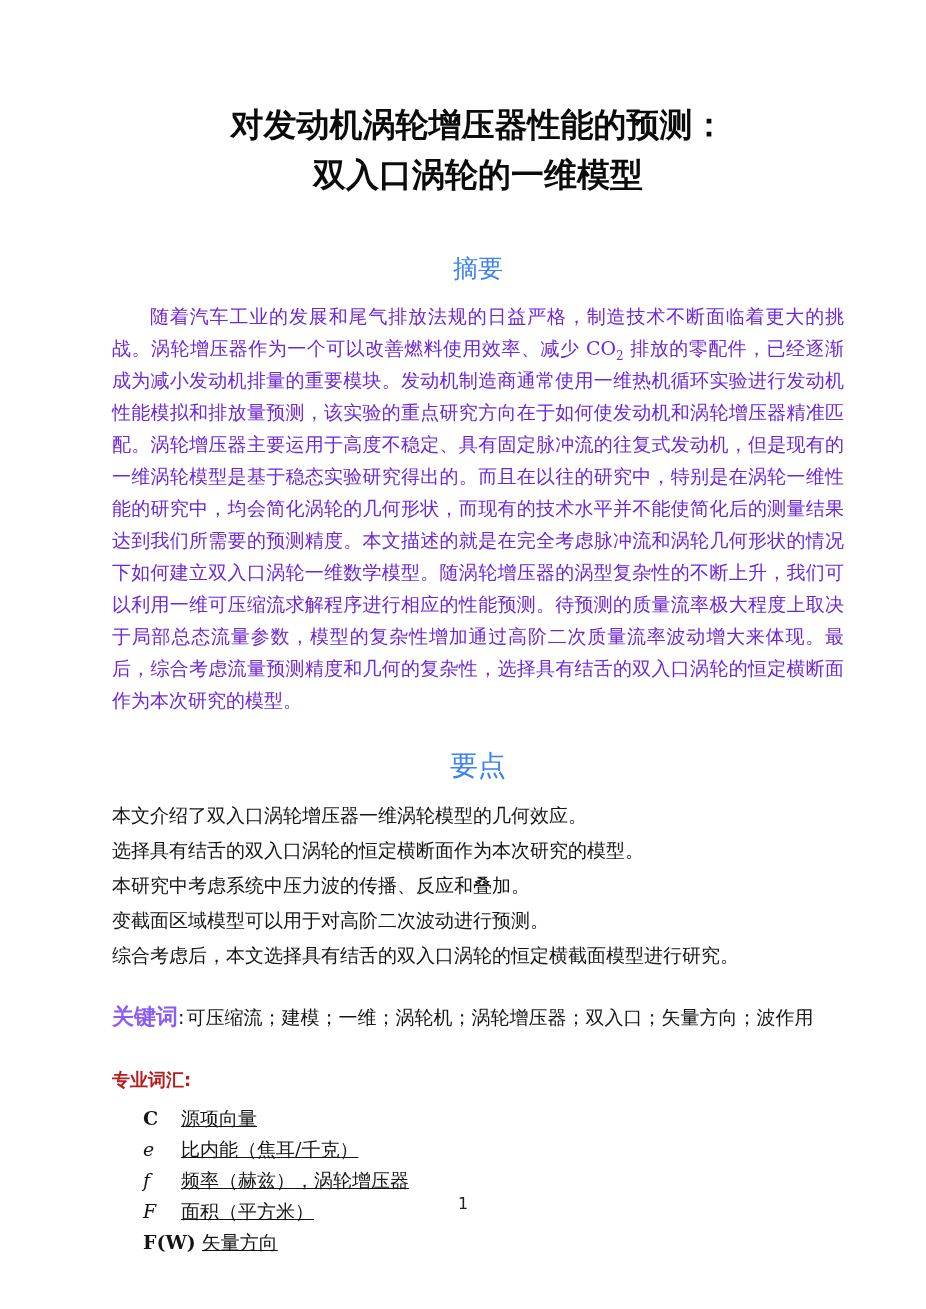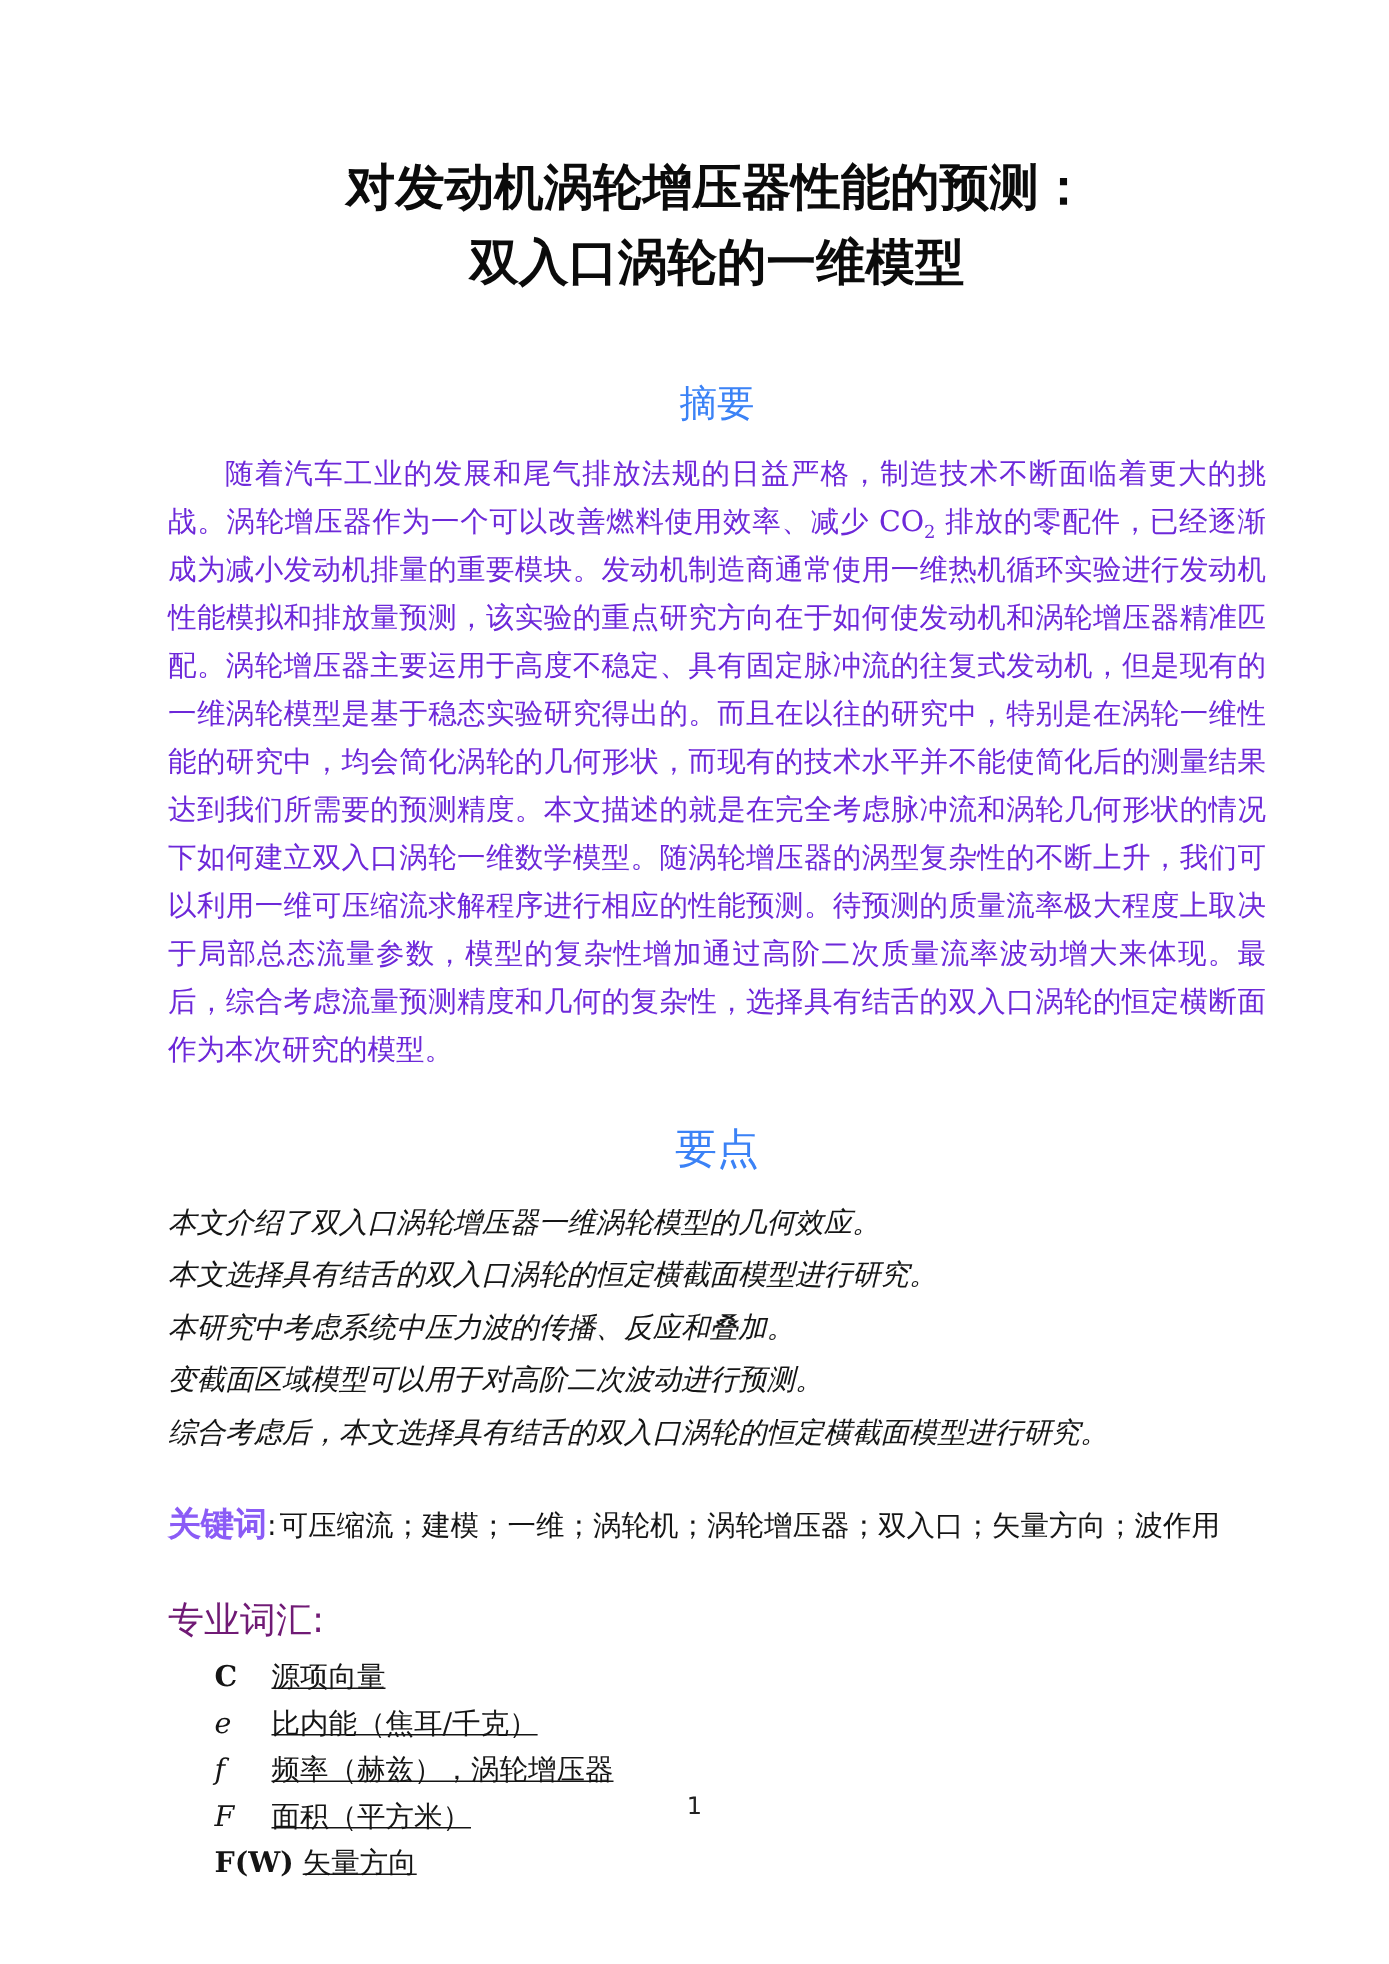--- a/index.html
+++ b/index.html
@@ -58,21 +58,21 @@
     margin-top: 30px;
     font-size: 28px;
     line-height: 40px;
   }
   .highlights {
     margin-top: 12px;
     font-size: 19px;
     line-height: 35px;
     color: #151515;
   }
-  .highlight-item { display: block; font-style: italic; }
+  .highlight-item { display: block; }
   .keywords {
     margin: 30px 0 0 0;
     font-size: 19px;
     line-height: 28px;
     color: #151515;
     white-space: nowrap;
   }
   .kw-label {
     font-family: "DejaVu Sans", "Liberation Sans", sans-serif;
     font-weight: bold;
@@ -80,24 +80,24 @@
     color: #8b5cf6;
   }
   .kw-colon {
     font-family: "DejaVu Sans", "Liberation Sans", sans-serif;
     font-size: 19px;
     padding-right: 2px;
   }
   .nomenclature-heading {
     margin: 34px 0 0 0;
     font-family: "DejaVu Sans", "Liberation Sans", sans-serif;
-    font-weight: normal;
-    font-size: 24px;
+    font-weight: bold;
+    font-size: 18px;
     line-height: 30px;
-    color: #701a75;
+    color: #b91c1c;
   }
   .nomenclature {
     margin-top: 8px;
     padding-left: 31px;
     font-size: 19px;
     line-height: 31px;
     color: #151515;
     text-decoration: underline;
   }
   .nom-row { display: block; }
@@ -131,21 +131,21 @@
   </h1>
 
   <h2 class="section-heading abstract-heading">摘要</h2>
 
   <p class="abstract-body"><span>随着汽车工业的发展和尾气排放法规的日益严格，制造技术不断面临着更大的挑战。涡轮增压器作为一个可以改善燃料使用效率、减少 CO</span><sub>2</sub><span> 排放的零配件，已经逐渐成为减小发动机排量的重要模块。发动机制造商通常使用一维热机循环实验进行发动机性能模拟和排放量预测，该实验的重点研究方向在于如何使发动机和涡轮增压器精准匹配。涡轮增压器主要运用于高度不稳定、具有固定脉冲流的往复式发动机，但是现有的一维涡轮模型是基于稳态实验研究得出的。而且在以往的研究中，特别是在涡轮一维性能的研究中，均会简化涡轮的几何形状，而现有的技术水平并不能使简化后的测量结果达到我们所需要的预测精度。本文描述的就是在完全考虑脉冲流和涡轮几何形状的情况下如何建立双入口涡轮一维数学模型。随涡轮增压器的涡型复杂性的不断上升，我们可以利用一维可压缩流求解程序进行相应的性能预测。待预测的质量流率极大程度上取决于局部总态流量参数，模型的复杂性增加通过高阶二次质量流率波动增大来体现。最后，综合考虑流量预测精度和几何的复杂性，选择具有结舌的双入口涡轮的恒定横断面作为本次研究的模型。</span></p>
 
   <h2 class="section-heading highlights-heading">要点</h2>
 
   <div class="highlights">
     <span class="highlight-item">本文介绍了双入口涡轮增压器一维涡轮模型的几何效应。</span>
-    <span class="highlight-item">本文选择具有结舌的双入口涡轮的恒定横截面模型进行研究。</span>
+    <span class="highlight-item">选择具有结舌的双入口涡轮的恒定横断面作为本次研究的模型。</span>
     <span class="highlight-item">本研究中考虑系统中压力波的传播、反应和叠加。</span>
     <span class="highlight-item">变截面区域模型可以用于对高阶二次波动进行预测。</span>
     <span class="highlight-item">综合考虑后，本文选择具有结舌的双入口涡轮的恒定横截面模型进行研究。</span>
   </div>
 
   <p class="keywords"><span class="kw-label">关键词</span><span class="kw-colon">:</span><span class="kw-text">可压缩流；建模；一维；涡轮机；涡轮增压器；双入口；矢量方向；波作用</span></p>
 
   <h3 class="nomenclature-heading">专业词汇:</h3>
 
   <div class="nomenclature">

